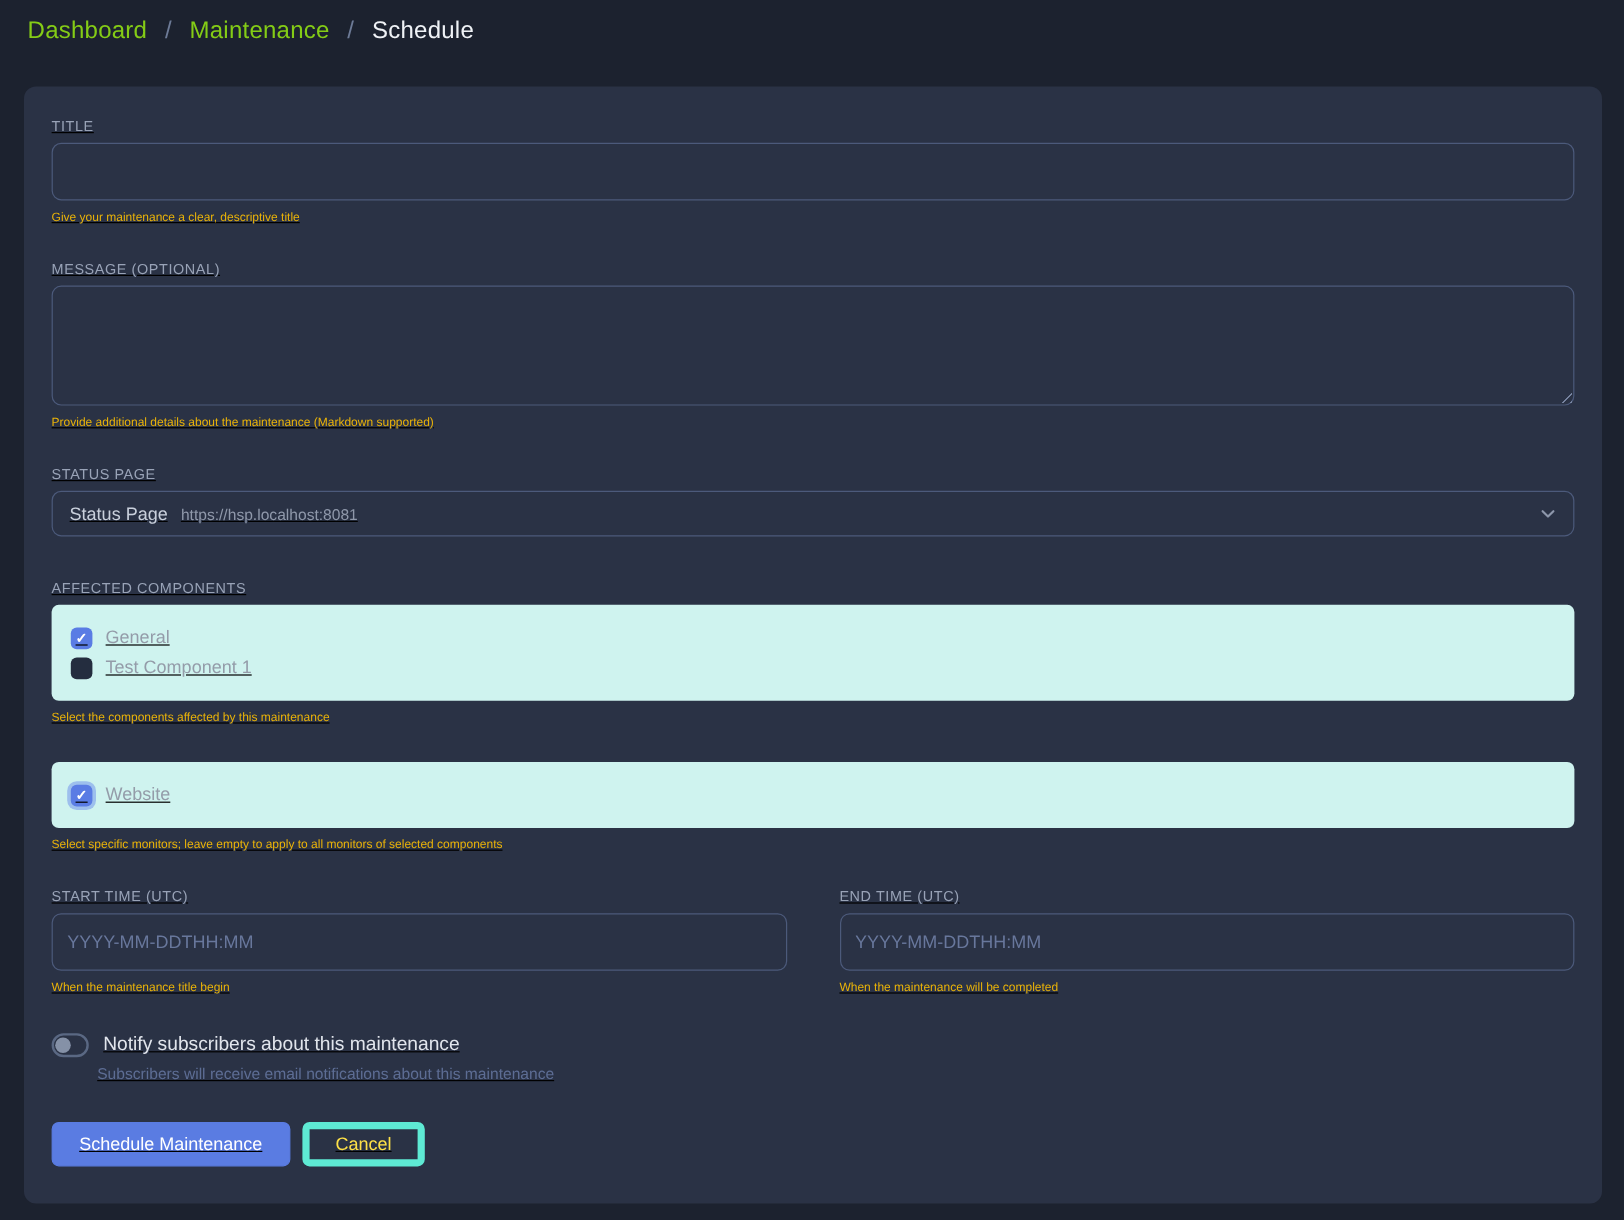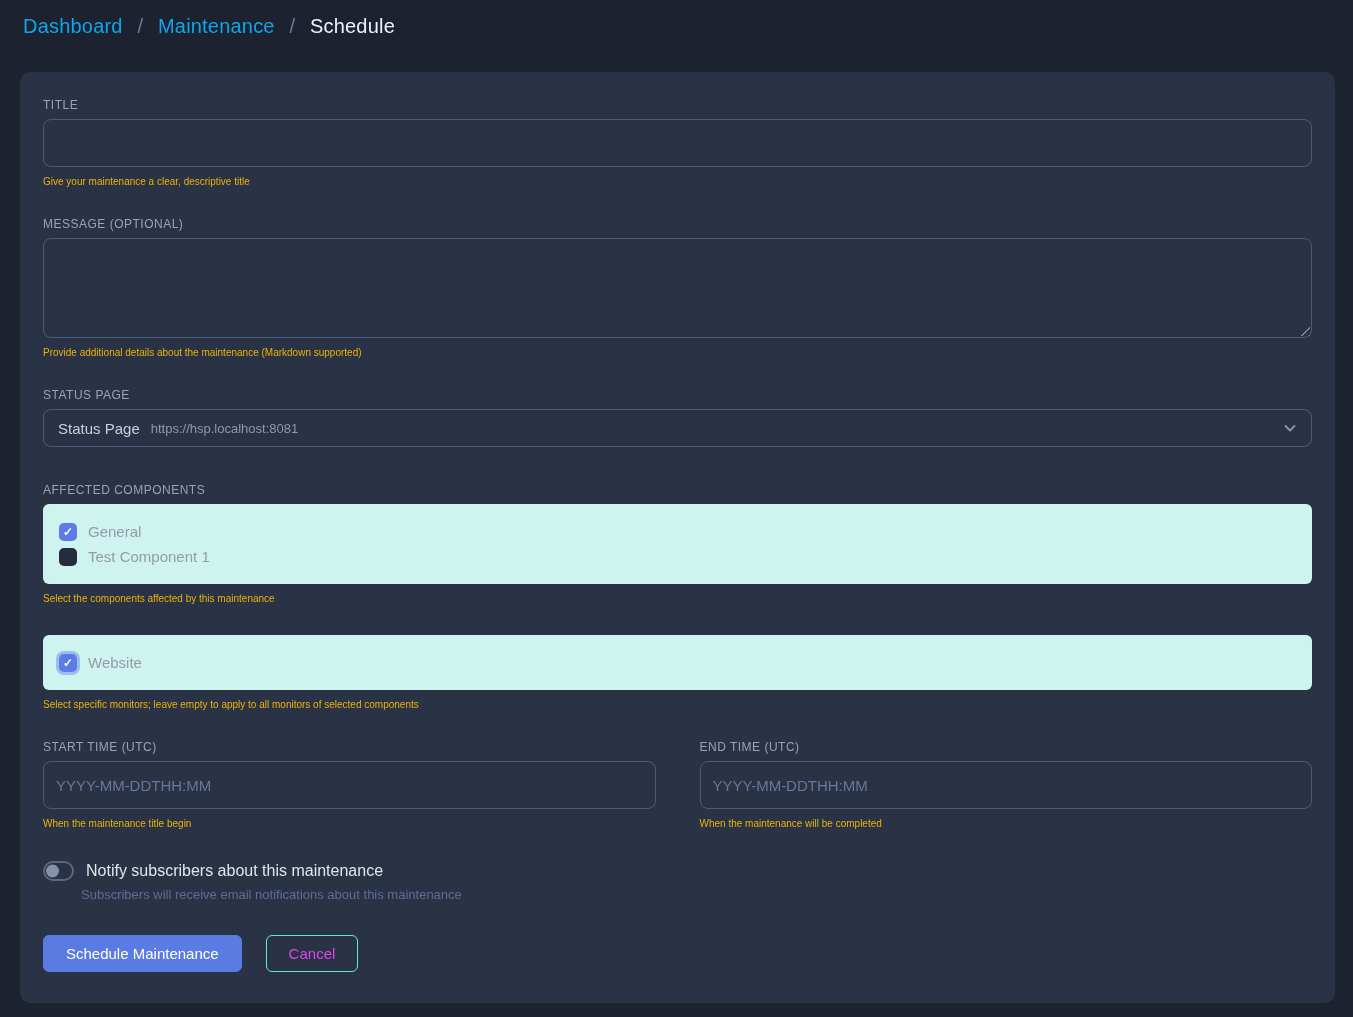--- a/index.html
+++ b/index.html
@@ -10,31 +10,32 @@
     overflow: hidden;
   }
 
   
   .topbar {
     height: 52px;
     display: flex; align-items: center;
     padding: 0 23px;
   }
   .breadcrumb { font-size: 20px; color: #6d7b97; letter-spacing: 0.2px; }
-  .breadcrumb .crumb { color: #0ea5e9; cursor: pointer; }
+  .breadcrumb .crumb { color: #84cc16; cursor: pointer; }
   .breadcrumb .sep { color: #6d7b97; margin: 0 9px; }
   .breadcrumb .crumb.current { color: #eff2f6; font-weight: 400; cursor: default; }
 
   
   .card {
     margin: 20px 18px 9px 20px;
     background: #2a3245;
     border-radius: 10px;
     padding: 26px 23px 24px 23px;
     min-height: 931px;
+    text-decoration: underline;
   }
 
   
   .field { margin-bottom: 30px; }
   .field-label {
     display: block;
     font-size: 12px;
     letter-spacing: 0.5px;
     color: #99a3b7;
     margin-bottom: 7px;
@@ -139,38 +140,38 @@
     position: absolute; left: 1px; top: 50%;
     transform: translateY(-50%);
     width: 13px; height: 13px;
     border-radius: 50%;
     background: #8591a7;
   }
   .toggle-label { margin-left: 12px; font-size: 16px; color: #e1e5ec; }
   .toggle-helper { margin-top: 6px; margin-left: 38px; font-size: 13px; color: #5d6d94; }
 
   
-  .actions { display: flex; align-items: center; gap: 24px; }
+  .actions { display: flex; align-items: center; gap: 10px; }
   .btn {
     height: 37px;
     border-radius: 6px;
     font-size: 15px;
     font-family: "Liberation Sans", sans-serif;
     cursor: pointer;
     padding: 0 22px;
   }
   .btn-primary {
     background: #5a7ce2;
     border: 1px solid #5a7ce2;
     color: #ffffff;
   }
   .btn-secondary {
     background: transparent;
-    border: 1px solid #5eead4;
-    color: #d946ef;
+    border: 6px solid #5eead4;
+    color: #fde047;
   }
 </style>
 </head>
 <body>
 
 <div class="topbar">
   <div class="breadcrumb">
     <span class="crumb">Dashboard</span>
     <span class="sep">/</span>
     <span class="crumb">Maintenance</span>

